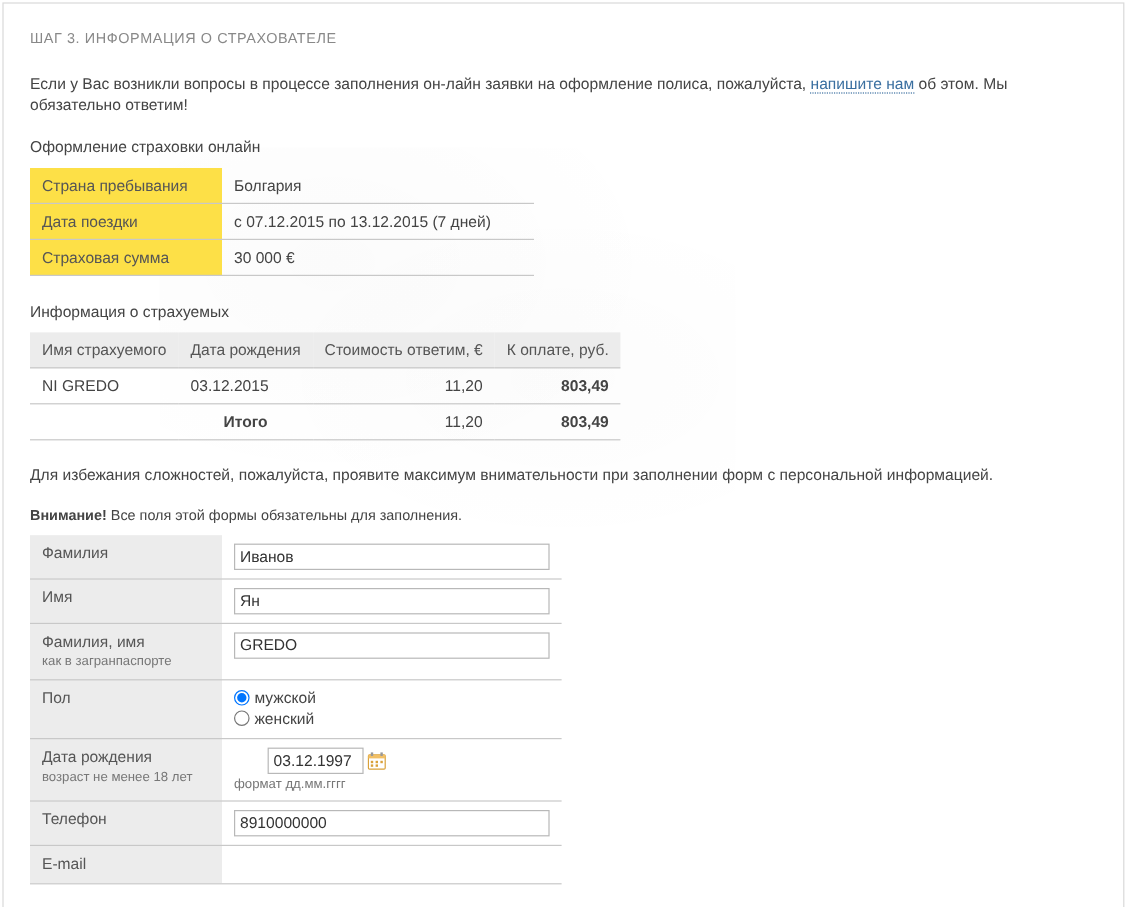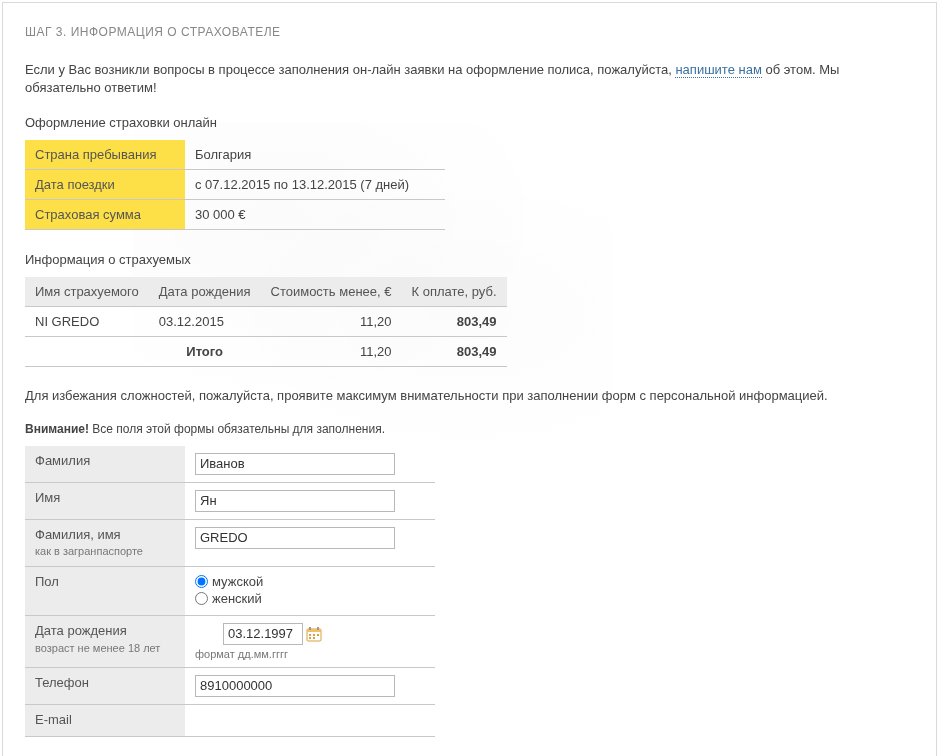--- a/index.html
+++ b/index.html
@@ -18,21 +18,21 @@
 .insured-table th { background: #ececec; font-weight: normal; color: #555; font-size: 13px; padding: 7px 10px; border-bottom: 1px solid #c8c8c8; text-align: left; }
 .insured-table td { padding: 7px 10px; border-bottom: 1px solid #c8c8c8; font-size: 13px; }
 .insured-table .num { text-align: right; }
 .insured-table .bold { font-weight: bold; }
 .note { font-size: 13px; color: #444; margin-bottom: 16px; line-height: 1.4; }
 .warn { font-size: 12px; color: #444; margin-bottom: 10px; }
 .warn b { font-weight: bold; }
 .form-table td { padding: 7px 10px; border-bottom: 1px solid #c8c8c8; font-size: 13px; vertical-align: top; }
 .form-table td.flbl { background: #ececec; width: 160px; color: #555; line-height: 1.3; }
 .form-table td.fval { width: 250px; }
-.form-table input[type=text] { width: 200px; height: 22px; padding: 2px 4px; font-size: 13px; border: 1px solid #b8b8b8; background: #fff; color: #333; }
+.form-table input[type=text] { width: 263px; height: 22px; padding: 2px 4px; font-size: 13px; border: 1px solid #b8b8b8; background: #fff; color: #333; }
 .smallhint { font-size: 11px; color: #777; display: block; margin-top: 1px; }
 .radio-row { display: flex; align-items: center; gap: 4px; margin-bottom: 2px; }
 .radio-row input { margin: 0; }
 .date-wrap { display: flex; align-items: center; gap: 2px; padding-left: 28px; }
 .date-wrap input { width: 80px !important; }
 .cal-icon { width: 18px; height: 16px; display: inline-flex; align-items: center; justify-content: center; }
 .cal-icon svg { width: 16px; height: 16px; }
 .hint { font-size: 11px; color: #777; margin-top: 3px; display: block; }
 
 .card::before { content: ""; position: absolute; top: 120px; left: 130px; width: 480px; height: 320px; background: radial-gradient(ellipse at 30% 30%, rgba(0,0,0,0.015) 0%, transparent 60%), radial-gradient(ellipse at 70% 60%, rgba(0,0,0,0.012) 0%, transparent 55%); pointer-events: none; z-index: 0; }
@@ -67,21 +67,21 @@
   </tbody>
     </table>
 
   <p class="subhead">Информация о страхуемых</p>
 
   <table class="insured-table">
     <tbody>
         <tr>
       <th>Имя страхуемого</th>
       <th>Дата рождения</th>
-      <th class="num">Стоимость менее, €</th>
+      <th class="num">Стоимость ответим, €</th>
       <th class="num">К оплате, руб.</th>
     </tr>
     <tr>
       <td>NI GREDO</td>
       <td style="text-align:left">03.12.2015</td>
       <td class="num">11,20</td>
       <td class="num bold">803,49</td>
     </tr>
     <tr>
       <td></td>

